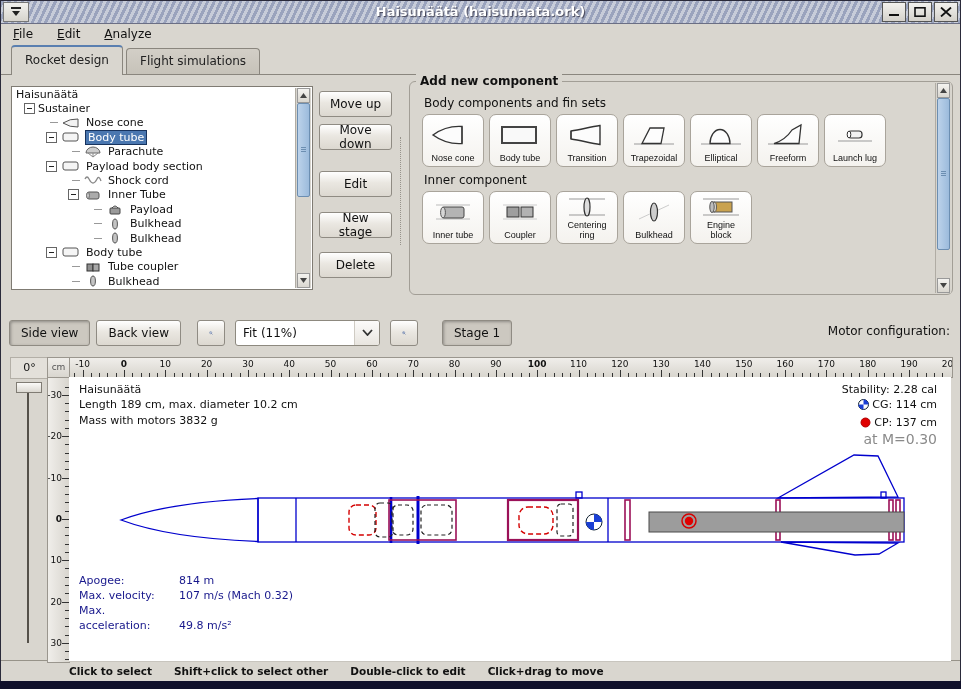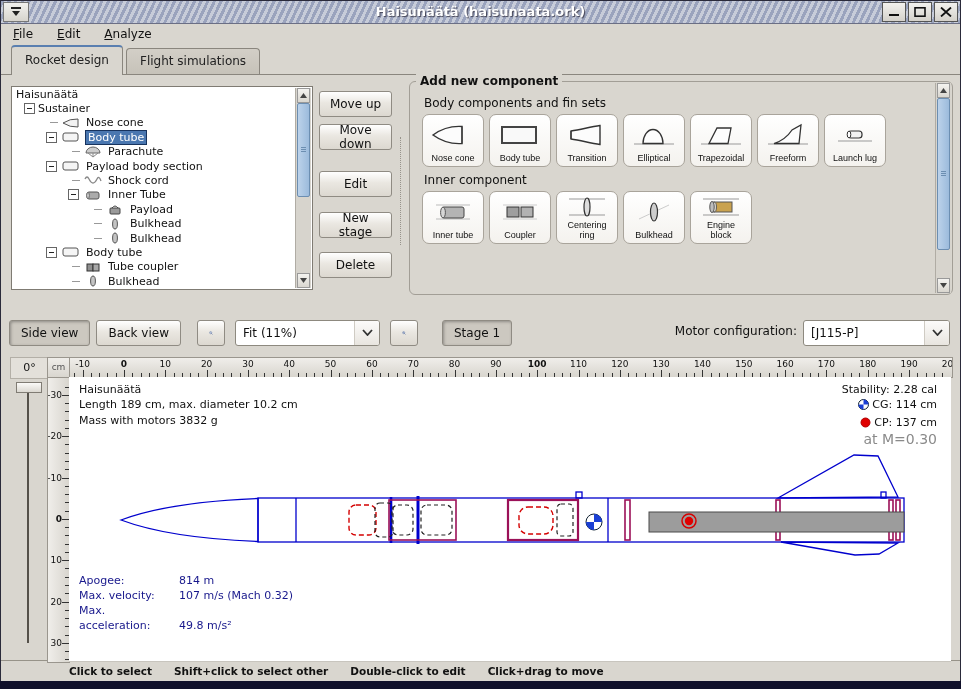--- a/index.html
+++ b/index.html
@@ -303,33 +303,33 @@
                   <path d="M7,9 C17,7.5 26,5 36,3.5 L36,22.5 C26,21 17,18.5 7,17 Z" fill="#fcfcfc" stroke="#333" stroke-width="1.4"></path>
                   <line x1="7" y1="9" x2="7" y2="17" stroke="#333"></line>
                 </svg>
               </span>
               <span class="clabel">Transition</span>
             </button>
             <button class="comp-btn">
               <span class="cicon">
                 <svg width="46" height="26">
                   <line x1="3" y1="22" x2="43" y2="22" stroke="#999"></line>
+                  <path d="M11,21.5 L19,6 L33,6 L30,21.5 Z" fill="#fdfdfd" stroke="#333" stroke-width="1.3"></path>
+                </svg>
+              </span>
+              <span class="clabel">Trapezoidal</span>
+            </button>
+            <button class="comp-btn">
+              <span class="cicon">
+                <svg width="46" height="26">
+                  <line x1="3" y1="22" x2="43" y2="22" stroke="#999"></line>
                   <path d="M12,21.5 A10,14 0 0 1 32,21.5 Z" fill="#fdfdfd" stroke="#333" stroke-width="1.3"></path>
                 </svg>
               </span>
               <span class="clabel">Elliptical</span>
-            </button>
-            <button class="comp-btn">
-              <span class="cicon">
-                <svg width="46" height="26">
-                  <line x1="3" y1="22" x2="43" y2="22" stroke="#999"></line>
-                  <path d="M11,21.5 L19,6 L33,6 L30,21.5 Z" fill="#fdfdfd" stroke="#333" stroke-width="1.3"></path>
-                </svg>
-              </span>
-              <span class="clabel">Trapezoidal</span>
             </button>
             <button class="comp-btn">
               <span class="cicon">
                 <svg width="46" height="26">
                   <line x1="3" y1="22" x2="43" y2="22" stroke="#999"></line>
                   <path d="M9,21.5 C17,19 23,14 27,8 L36,3 L34,21.5 Z" fill="#fdfdfd" stroke="#333" stroke-width="1.3"></path>
                 </svg>
               </span>
               <span class="clabel">Freeform</span>
             </button>
@@ -436,28 +436,20 @@
       <svg width="18" height="18" viewBox="0 0 18 18">
           <circle cx="7.5" cy="7.5" r="5" fill="#dde6f2" stroke="#33508a" stroke-width="1.6"></circle>
           <line x1="11" y1="11" x2="15.5" y2="15.5" stroke="#33508a" stroke-width="2.4"></line>
           <line x1="5" y1="7.5" x2="10" y2="7.5" stroke="#33508a" stroke-width="1.4"></line>
           <line x1="7.5" y1="5" x2="7.5" y2="10" stroke="#33508a" stroke-width="1.4"></line>
         </svg>
     </button>
     <span style="width:12px;"></span>
     <button class="btn pressed">Stage 1</button>
     <span class="motorlabel">Motor configuration:</span>
-    <div class="combo motorcombo">
-      <span class="cval">[J115-P]</span>
-      <span class="carr">
-          <svg width="11" height="7">
-            <path d="M1,1 L5.5,6 L10,1" fill="none" stroke="#333" stroke-width="1.8"></path>
-          </svg>
-        </span>
-    </div>
   </div>
 
   <div class="viewport">
     <div class="anglebox">0°</div>
     <div class="slider-track"></div>
     <div class="slider-thumb"></div>
     <div class="cornerbox">cm</div>
     <div class="hruler" id="hruler">
         <span class="htick" style="left: 4.416px; height: 4px;"></span>
         <span class="htick" style="left: 12.68px; height: 7px;"></span>

